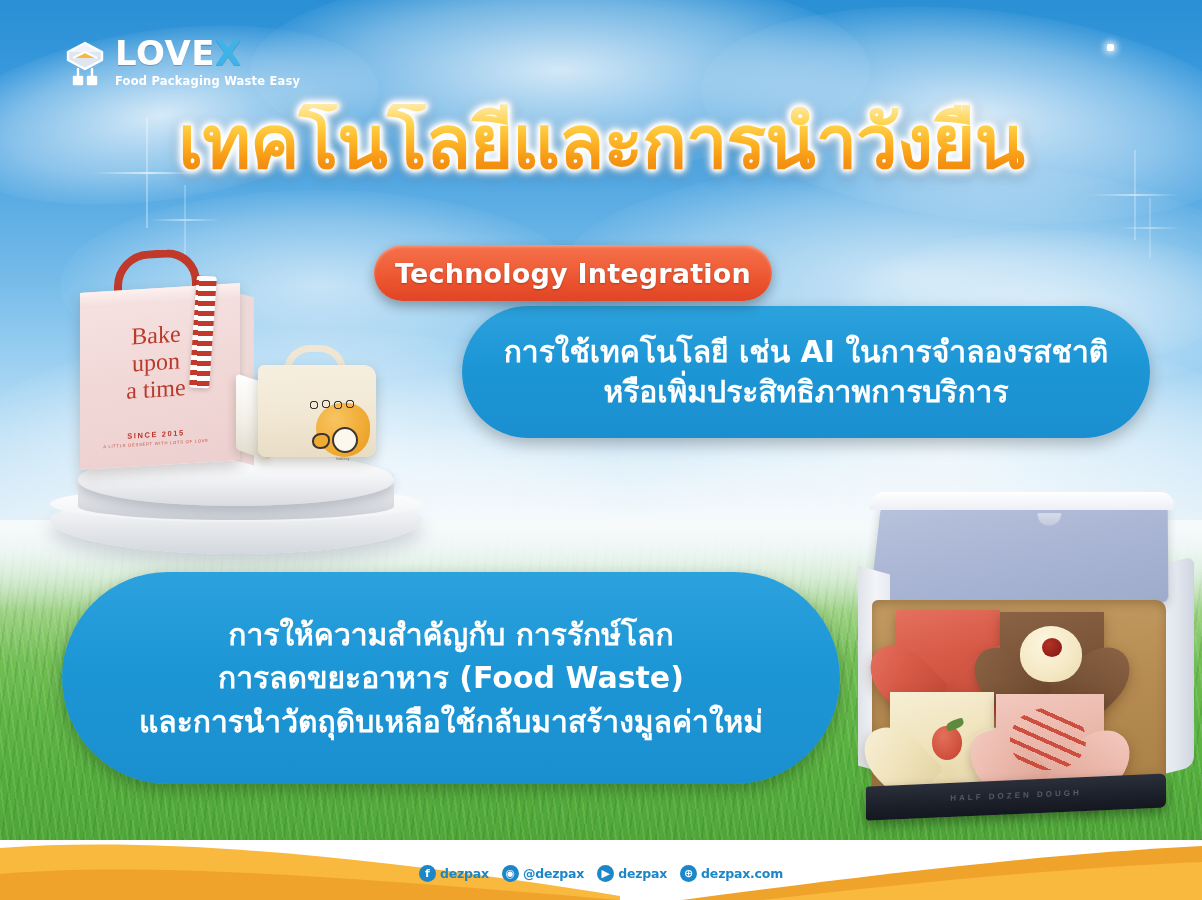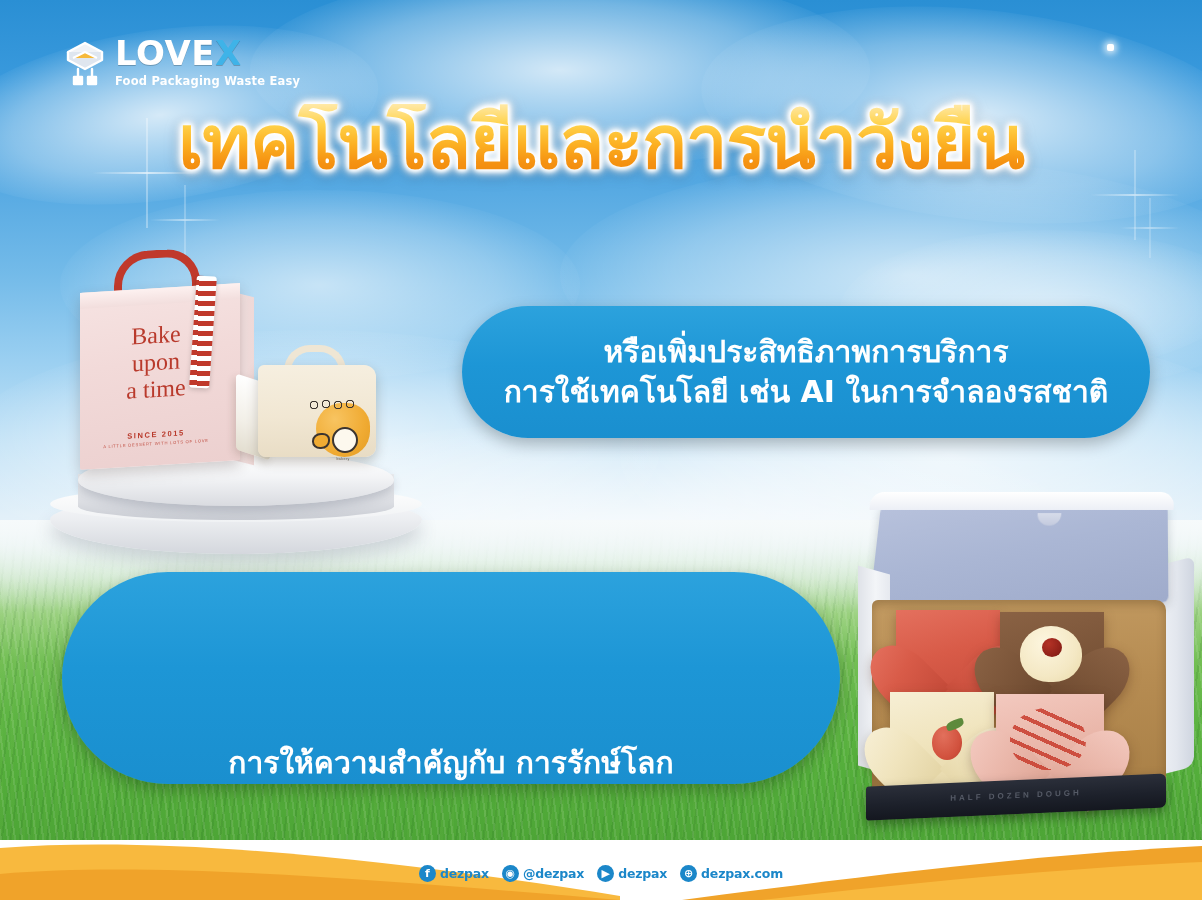--- a/index.html
+++ b/index.html
@@ -153,21 +153,21 @@
     font-weight:800; text-align:center;
     z-index:5;
   }
 
   
   #tech-pill{ left:374px; top:245px; width:398px; height:56px; font-size:27px; }
   #tech-body{ left:462px; top:306px; width:688px; height:132px; font-size:30px; line-height:1.32; padding:0 28px; }
 
   
   #upcycle-pill{ left:565px; top:531px; width:293px; height:56px; font-size:27px; }
-  #upcycle-body{ left:62px;  top:572px; width:778px; height:212px; font-size:30px; line-height:1.45; padding:0 40px;justify-content:flex-end; }
+  #upcycle-body{ left:62px;  top:572px; width:778px; height:212px; font-size:30px; line-height:1.45; padding:0 40px; }
 
   .pill-blue .ln{ display:block; white-space:nowrap; }
 
   
   .scene-left{ position:absolute; left:40px; top:200px; width:400px; height:360px; z-index:4; }
 
   .podium{
     position:absolute; left:10px; top:252px; width:372px; height:105px;
   }
   .podium-top{
@@ -519,29 +519,32 @@
     <div class="donut d4">
       <div class="heart"></div>
       <div class="d4-stripes"></div>
     </div>
 
     <div class="db-band">
       <div class="db-band-txt">HALF DOZEN DOUGH</div>
     </div>
   </div>
 
+  <div class="pill-orange" id="tech-pill">Technology Integration</div>
 
   <div class="pill-blue" id="tech-body">
+    <span class="ln">การใช้เทคโนโลยี เช่น AI ในการจำลองรสชาติ</span>
     <span class="ln">หรือเพิ่มประสิทธิภาพการบริการ</span>
-    <span class="ln">การใช้เทคโนโลยี เช่น AI ในการจำลองรสชาติ</span>
   </div>
 
 
   <div class="pill-blue" id="upcycle-body">
     <span class="ln">การให้ความสำคัญกับ การรักษ์โลก</span>
+    <span class="ln">การลดขยะอาหาร (Food Waste)</span>
+    <span class="ln">และการนำวัตถุดิบเหลือใช้กลับมาสร้างมูลค่าใหม่</span>
   </div>
 
   <div class="footer-white"></div>
 
   <div class="wave wave-l">
     <svg width="620" height="70" viewBox="0 0 620 70" aria-hidden="true">
       <path d="M0 18 C180 4, 420 34, 620 66 L620 70 L0 70 Z" fill="#f8b93e"></path>
       <path d="M0 44 C160 30, 400 52, 620 70 L0 70 Z" fill="#f0a32a"></path>
     </svg>
   </div>

